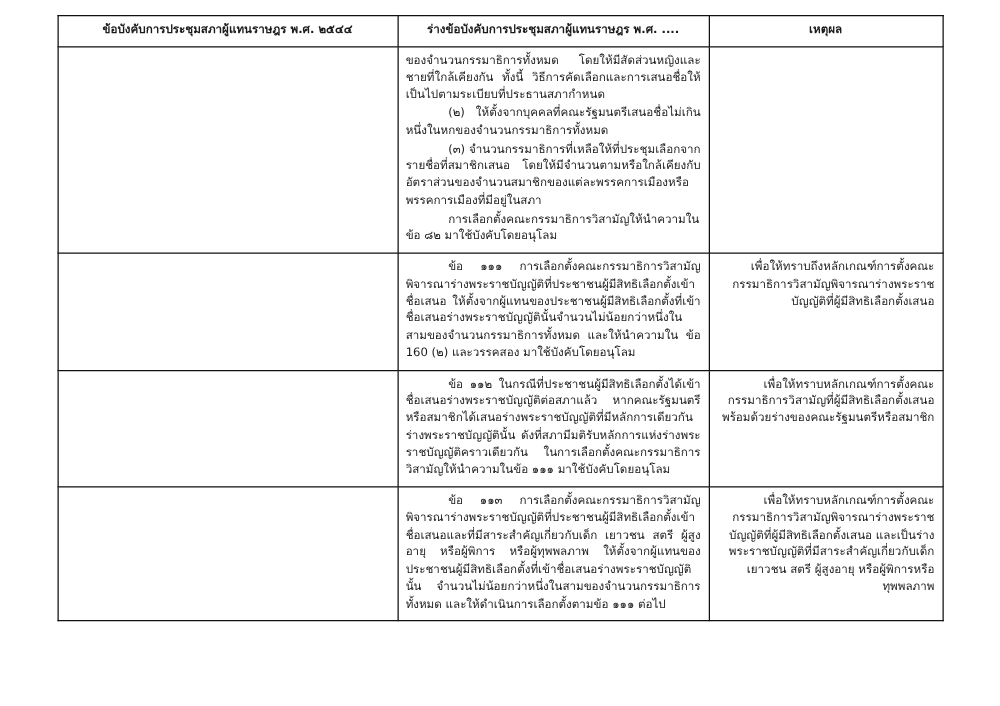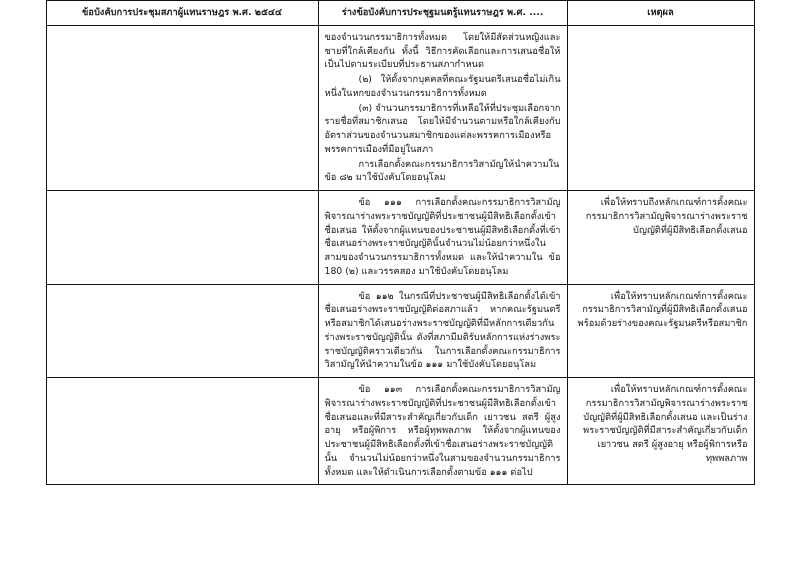--- a/index.html
+++ b/index.html
@@ -24,21 +24,21 @@
   .page-number {
     text-align: center;
     font-size: 13px;
     margin-top: 42px;
     margin-bottom: 12px;
     letter-spacing: 0.5px;
   }
   table.doc-table {
     border-collapse: collapse;
     width: 708px;
-    margin: 0 auto;
+    margin: 12px auto;
     table-layout: fixed;
   }
   table.doc-table td, table.doc-table th {
     border: 1px solid #111;
     vertical-align: top;
     padding: 4px 6px 6px 6px;
     font-size: 9.3px;
     line-height: 1.48;
   }
   col.c1 { width: 272px; }
@@ -80,41 +80,41 @@
 
   <table class="doc-table">
     <colgroup>
       <col class="c1">
       <col class="c2">
       <col class="c3">
     </colgroup>
     <thead>
       <tr>
         <th>ข้อบังคับการประชุมสภาผู้แทนราษฎร พ.ศ. ๒๕๔๔</th>
-        <th>ร่างข้อบังคับการประชุฐมนตรู้แทนราษฎร พ.ศ. ....</th>
+        <th>ร่างข้อบังคับการประชุมสภาผู้แทนราษฎร พ.ศ. ....</th>
         <th>เหตุผล</th>
       </tr>
     </thead>
     <tbody>
 
       <tr>
         <td class="col-left"></td>
         <td class="col-mid">
           <p class="para noindent">ของจำนวนกรรมาธิการทั้งหมด โดยให้มีสัดส่วนหญิงและชายที่ใกล้เคียงกัน ทั้งนี้ วิธีการคัดเลือกและการเสนอชื่อให้เป็นไปตามระเบียบที่ประธานสภากำหนด</p>
           <p class="para indent2">(๒) ให้ตั้งจากบุคคลที่คณะรัฐมนตรีเสนอชื่อไม่เกินหนึ่งในหกของจำนวนกรรมาธิการทั้งหมด</p>
           <p class="para indent2">(๓) จำนวนกรรมาธิการที่เหลือให้ที่ประชุมเลือกจากรายชื่อที่สมาชิกเสนอ โดยให้มีจำนวนตามหรือใกล้เคียงกับอัตราส่วนของจำนวนสมาชิกของแต่ละพรรคการเมืองหรือพรรคการเมืองที่มีอยู่ในสภา</p>
           <p class="para indent2">การเลือกตั้งคณะกรรมาธิการวิสามัญให้นำความในข้อ ๘๒ มาใช้บังคับโดยอนุโลม</p>
         </td>
         <td class="col-right rowcell-note"></td>
       </tr>
 
       <tr>
         <td class="col-left"></td>
         <td class="col-mid">
-          <p class="para indent2">ข้อ ๑๑๑ การเลือกตั้งคณะกรรมาธิการวิสามัญพิจารณาร่างพระราชบัญญัติที่ประชาชนผู้มีสิทธิเลือกตั้งเข้าชื่อเสนอ ให้ตั้งจากผู้แทนของประชาชนผู้มีสิทธิเลือกตั้งที่เข้าชื่อเสนอร่างพระราชบัญญัตินั้นจำนวนไม่น้อยกว่าหนึ่งในสามของจำนวนกรรมาธิการทั้งหมด และให้นำความใน ข้อ 180 (๒) และวรรคสอง มาใช้บังคับโดยอนุโลม</p>
+          <p class="para indent2">ข้อ ๑๑๑ การเลือกตั้งคณะกรรมาธิการวิสามัญพิจารณาร่างพระราชบัญญัติที่ประชาชนผู้มีสิทธิเลือกตั้งเข้าชื่อเสนอ ให้ตั้งจากผู้แทนของประชาชนผู้มีสิทธิเลือกตั้งที่เข้าชื่อเสนอร่างพระราชบัญญัตินั้นจำนวนไม่น้อยกว่าหนึ่งในสามของจำนวนกรรมาธิการทั้งหมด และให้นำความใน ข้อ 160 (๒) และวรรคสอง มาใช้บังคับโดยอนุโลม</p>
         </td>
         <td class="col-right rowcell-note">
           <p class="para noindent">เพื่อให้ทราบถึงหลักเกณฑ์การตั้งคณะกรรมาธิการวิสามัญพิจารณาร่างพระราชบัญญัติที่ผู้มีสิทธิเลือกตั้งเสนอ</p>
         </td>
       </tr>
 
       <tr>
         <td class="col-left"></td>
         <td class="col-mid">
           <p class="para indent2">ข้อ ๑๑๒ ในกรณีที่ประชาชนผู้มีสิทธิเลือกตั้งได้เข้าชื่อเสนอร่างพระราชบัญญัติต่อสภาแล้ว หากคณะรัฐมนตรี หรือสมาชิกได้เสนอร่างพระราชบัญญัติที่มีหลักการเดียวกันร่างพระราชบัญญัตินั้น ดังที่สภามีมติรับหลักการแห่งร่างพระราชบัญญัติคราวเดียวกัน ในการเลือกตั้งคณะกรรมาธิการวิสามัญให้นำความในข้อ ๑๑๑ มาใช้บังคับโดยอนุโลม</p>

